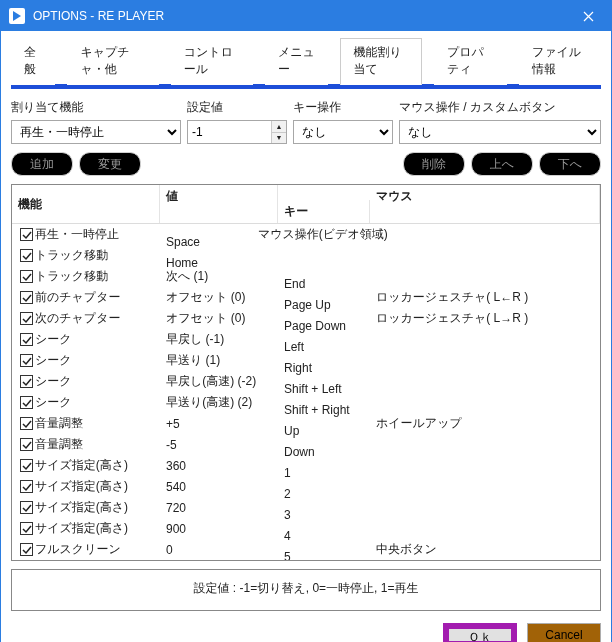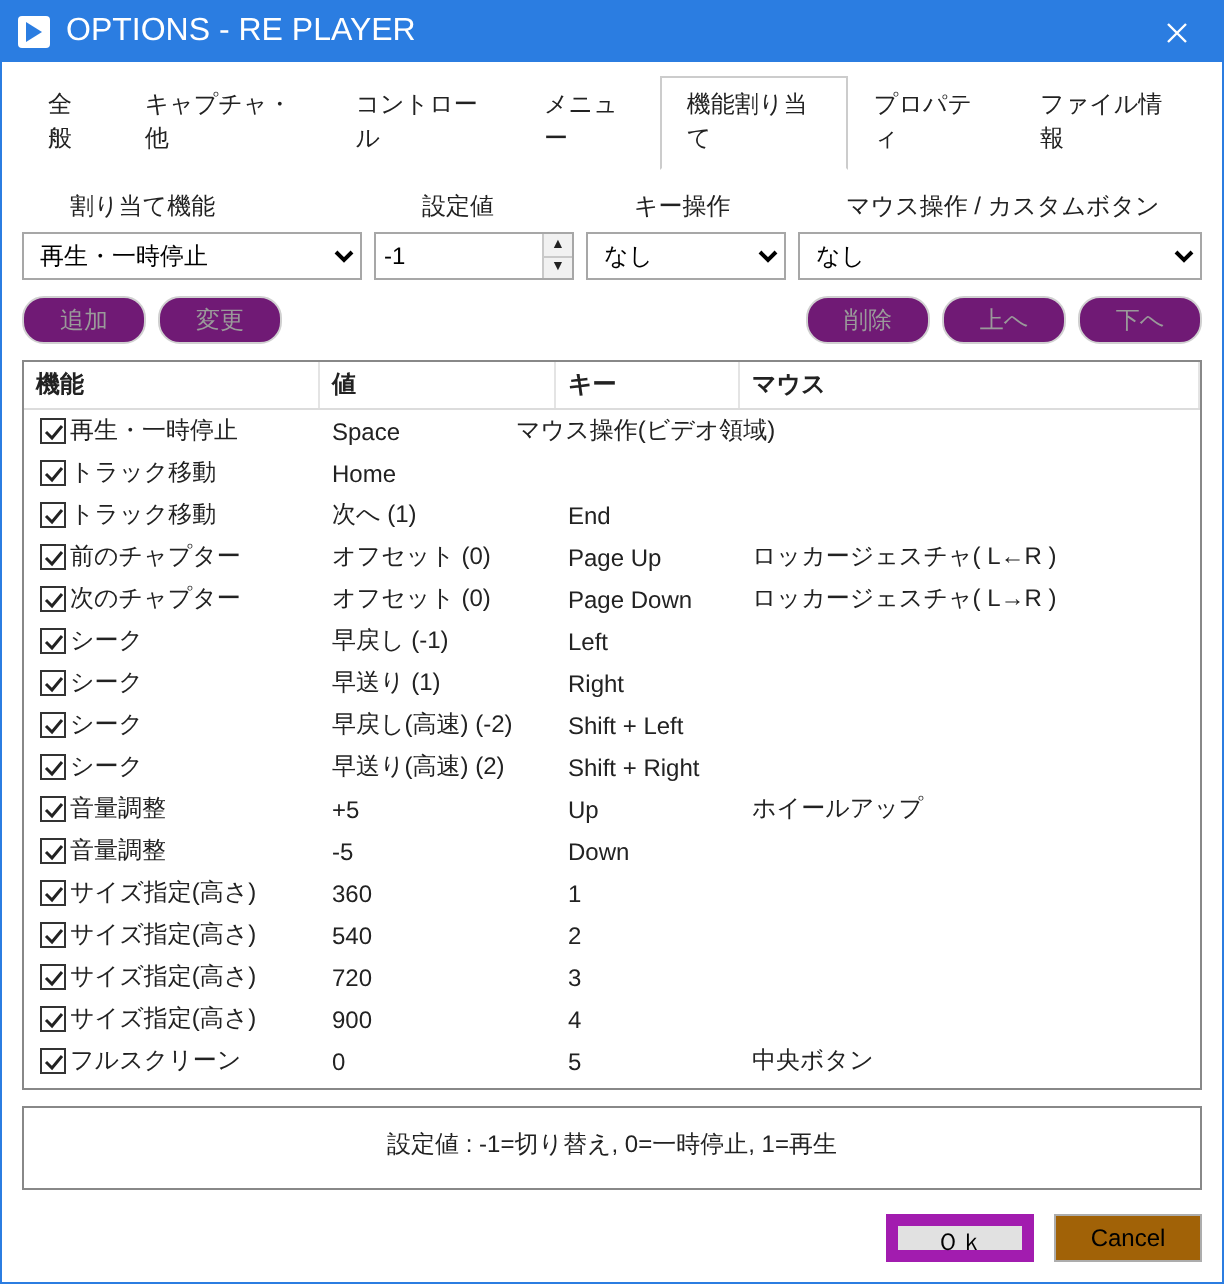--- a/index.html
+++ b/index.html
@@ -1,50 +1,50 @@
 <!DOCTYPE html>
 <html><head>
 <meta charset="utf-8">
 <style>
   * { box-sizing: border-box; }
   html, body { margin:0; padding:0; font-family: "Yu Gothic UI","Meiryo",sans-serif; font-size:12px; color:#222; background:#fff;}
   .window { width:612px; height:642px; border:1px solid #2b7de1; display:flex; flex-direction:column; box-shadow:0 4px 16px rgba(0,0,0,.2);}
   .titlebar { background:#2b7de1; color:#fff; height:30px; display:flex; align-items:center; padding:0 0 0 8px; }
   .titlebar .ico { width:16px; height:16px; background:#fff; margin-right:8px; border-radius:2px; display:flex; align-items:center; justify-content:center;}
   .titlebar .ico svg{width:12px;height:12px;}
-  .titlebar .title{ flex:1; font-size:16px; }
+  .titlebar .title{ flex:1; font-size:12px; }
   .titlebar .close{ width:46px; height:30px; display:flex; align-items:center; justify-content:center; cursor:pointer;}
   .client{ flex:1; padding:6px 10px 10px; display:flex; flex-direction:column; background:#fff;}
-  .tabs{ display:flex; border-bottom:1px solid #1d4ed8; }
+  .tabs{ display:flex; border-bottom:5px solid #1d4ed8;gap:12px; }
   .tab{ padding:5px 12px 6px; border:1px solid transparent; border-bottom:none; cursor:pointer; background:#fff; position:relative; top:1px;}
   .tab.active{ border-color:#ccc; background:#fff; border-bottom:1px solid #fff;}
-  .section-labels{ display:flex; gap:6px; margin-top:10px;margin-left:24px; }
+  .section-labels{ display:flex; gap:6px; margin-top:10px; }
   .section-labels > div{ font-size:12px; }
   .row-inputs{ display:flex; gap:6px; margin-top:4px; }
   select.combo, input.spin, .combo-box {
     height:24px; border:1px solid #a7a7a7; background:#fff; font:inherit; padding:0 4px;
   }
   .spin-wrap{ display:flex; border:1px solid #a7a7a7; }
   .spin-wrap input{ border:none; width:100%; padding:0 4px; font:inherit; height:22px; outline:none;}
   .spin-btns{ width:18px; display:flex; flex-direction:column; border-left:1px solid #c9c9c9;}
   .spin-btns div{ flex:1; display:flex; align-items:center; justify-content:center; font-size:7px; background:#f1f1f1; cursor:pointer;}
   .spin-btns div:first-child{border-bottom:1px solid #c9c9c9;}
   .btnrow{ display:flex; gap:6px; margin-top:8px; }
   .btn{ min-width:62px; height:24px; border:1px solid #adadad; background:#e1e1e1; cursor:pointer; font:inherit; padding:0 10px;}
-  .btn:disabled{ color:#9a9a9a; background:#701a75; border-color:#d0d0d0; cursor:default;border-radius:11px;}
+  .btn:disabled{ color:#9a9a9a; background:#000000; border-color:#d0d0d0; cursor:default;border-radius:11px;}
   .spacer{ flex:1;}
   .list-wrap{ flex:1; border:1px solid #888; margin-top:8px; display:flex; flex-direction:column; overflow:hidden; min-height:0;}
   .list-head{ display:flex; background:#fff; border-bottom:1px solid #dcdcdc; }
   .list-head .col, .list-row .col{ padding:3px 6px; overflow:hidden; white-space:nowrap; text-overflow:ellipsis;}
   .list-head .col{ border-right:1px solid #e4e4e4; font-weight:700;}
   .list-body{ flex:1; overflow-y:scroll; }
   .list-row{ display:flex; height:21px; align-items:center;}
   .col.c1{ width:148px; display:flex; align-items:center; gap:2px;}
   .col.c2{ width:118px;}
-  .col.c3{ width:92px;}
+  .col.c3{ width:92px;margin-top:15px;}
   .col.c4{ flex:1;}
   .chk{ width:13px; height:13px; border:1px solid #333; display:inline-flex; align-items:center; justify-content:center; margin-left:2px; flex:0 0 13px;}
   .chk svg{ width:10px; height:10px;}
   .help{ border:1px solid #888; margin-top:8px; padding:10px 8px; min-height:42px;text-align:center;}
   .footer{ display:flex; justify-content:flex-end; gap:10px; margin-top:12px;}
   .footer .btn{ min-width:74px; height:24px; background:#a16207;}
   .footer .btn.primary{ border:6px solid #a21caf; background:#e1e1e1;}
   ::-webkit-scrollbar{ width:17px; background:#f0f0f0;}
   ::-webkit-scrollbar-thumb{ background:#c1c1c1;}
 </style>

